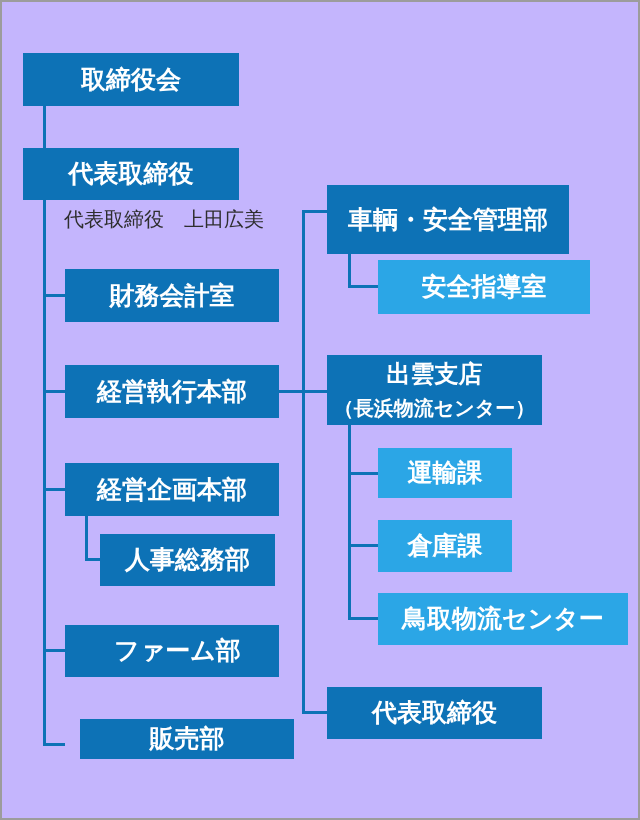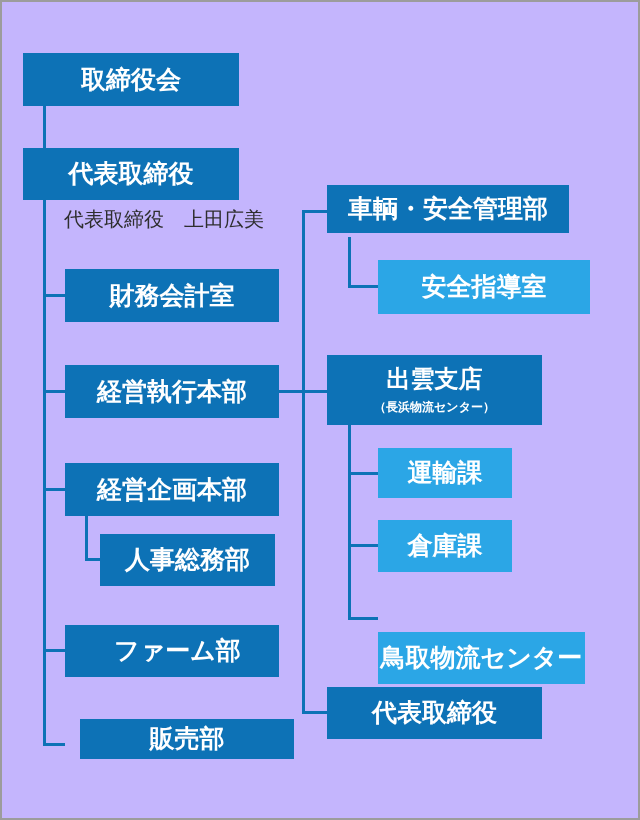--- a/index.html
+++ b/index.html
@@ -35,21 +35,21 @@
   .node.primary { background: var(--primary); }
   .node.secondary { background: var(--secondary); }
   .node-label {
     color: var(--label_text);
     font-weight: bold;
     font-size: 25px;
     line-height: 1.1;
     white-space: nowrap;
   }
   .node-label.sub {
-    font-size: 12px;
+    font-size: 20px;
     margin-top: 9px;
   }
   .line {
     position: absolute;
     background: var(--connector);
   }
   .line.v { width: 3px; }
   .line.h { height: 3px; }
   .free-text {
     position: absolute;
@@ -114,42 +114,42 @@
   </div>
 
   <div class="node primary" style="left:63px;top:623px;width:214px;height:52px;padding-left:11px;">
     <span class="node-label">ファーム部</span>
   </div>
 
   <div class="node primary" style="left:78px;top:717px;width:214px;height:40px;">
     <span class="node-label">販売部</span>
   </div>
 
-  <div class="node primary" style="left:325px;top:183px;width:242px;height:48px;">
+  <div class="node primary" style="left:325px;top:183px;width:242px;height:69px;">
     <span class="node-label">車輌・安全管理部</span>
   </div>
 
   <div class="node secondary" style="left:376px;top:258px;width:212px;height:54px;">
     <span class="node-label">安全指導室</span>
   </div>
 
   <div class="node primary" style="left:325px;top:353px;width:215px;height:70px;">
     <span class="node-label" style="font-size:24px;">出雲支店</span>
     <span class="node-label sub">（長浜物流センター）</span>
   </div>
 
   <div class="node secondary" style="left:376px;top:446px;width:134px;height:50px;">
     <span class="node-label">運輸課</span>
   </div>
 
   <div class="node secondary" style="left:376px;top:518px;width:134px;height:52px;">
     <span class="node-label">倉庫課</span>
   </div>
 
-  <div class="node secondary" style="left:376px;top:591px;width:207px;height:52px;margin-top:39px;">
+  <div class="node secondary" style="left:376px;top:591px;width:250px;height:52px;">
     <span class="node-label">鳥取物流センター</span>
   </div>
 
   <div class="node primary" style="left:325px;top:685px;width:215px;height:52px;">
     <span class="node-label">代表取締役</span>
   </div>
 
 </div>
 
 </body></html>

